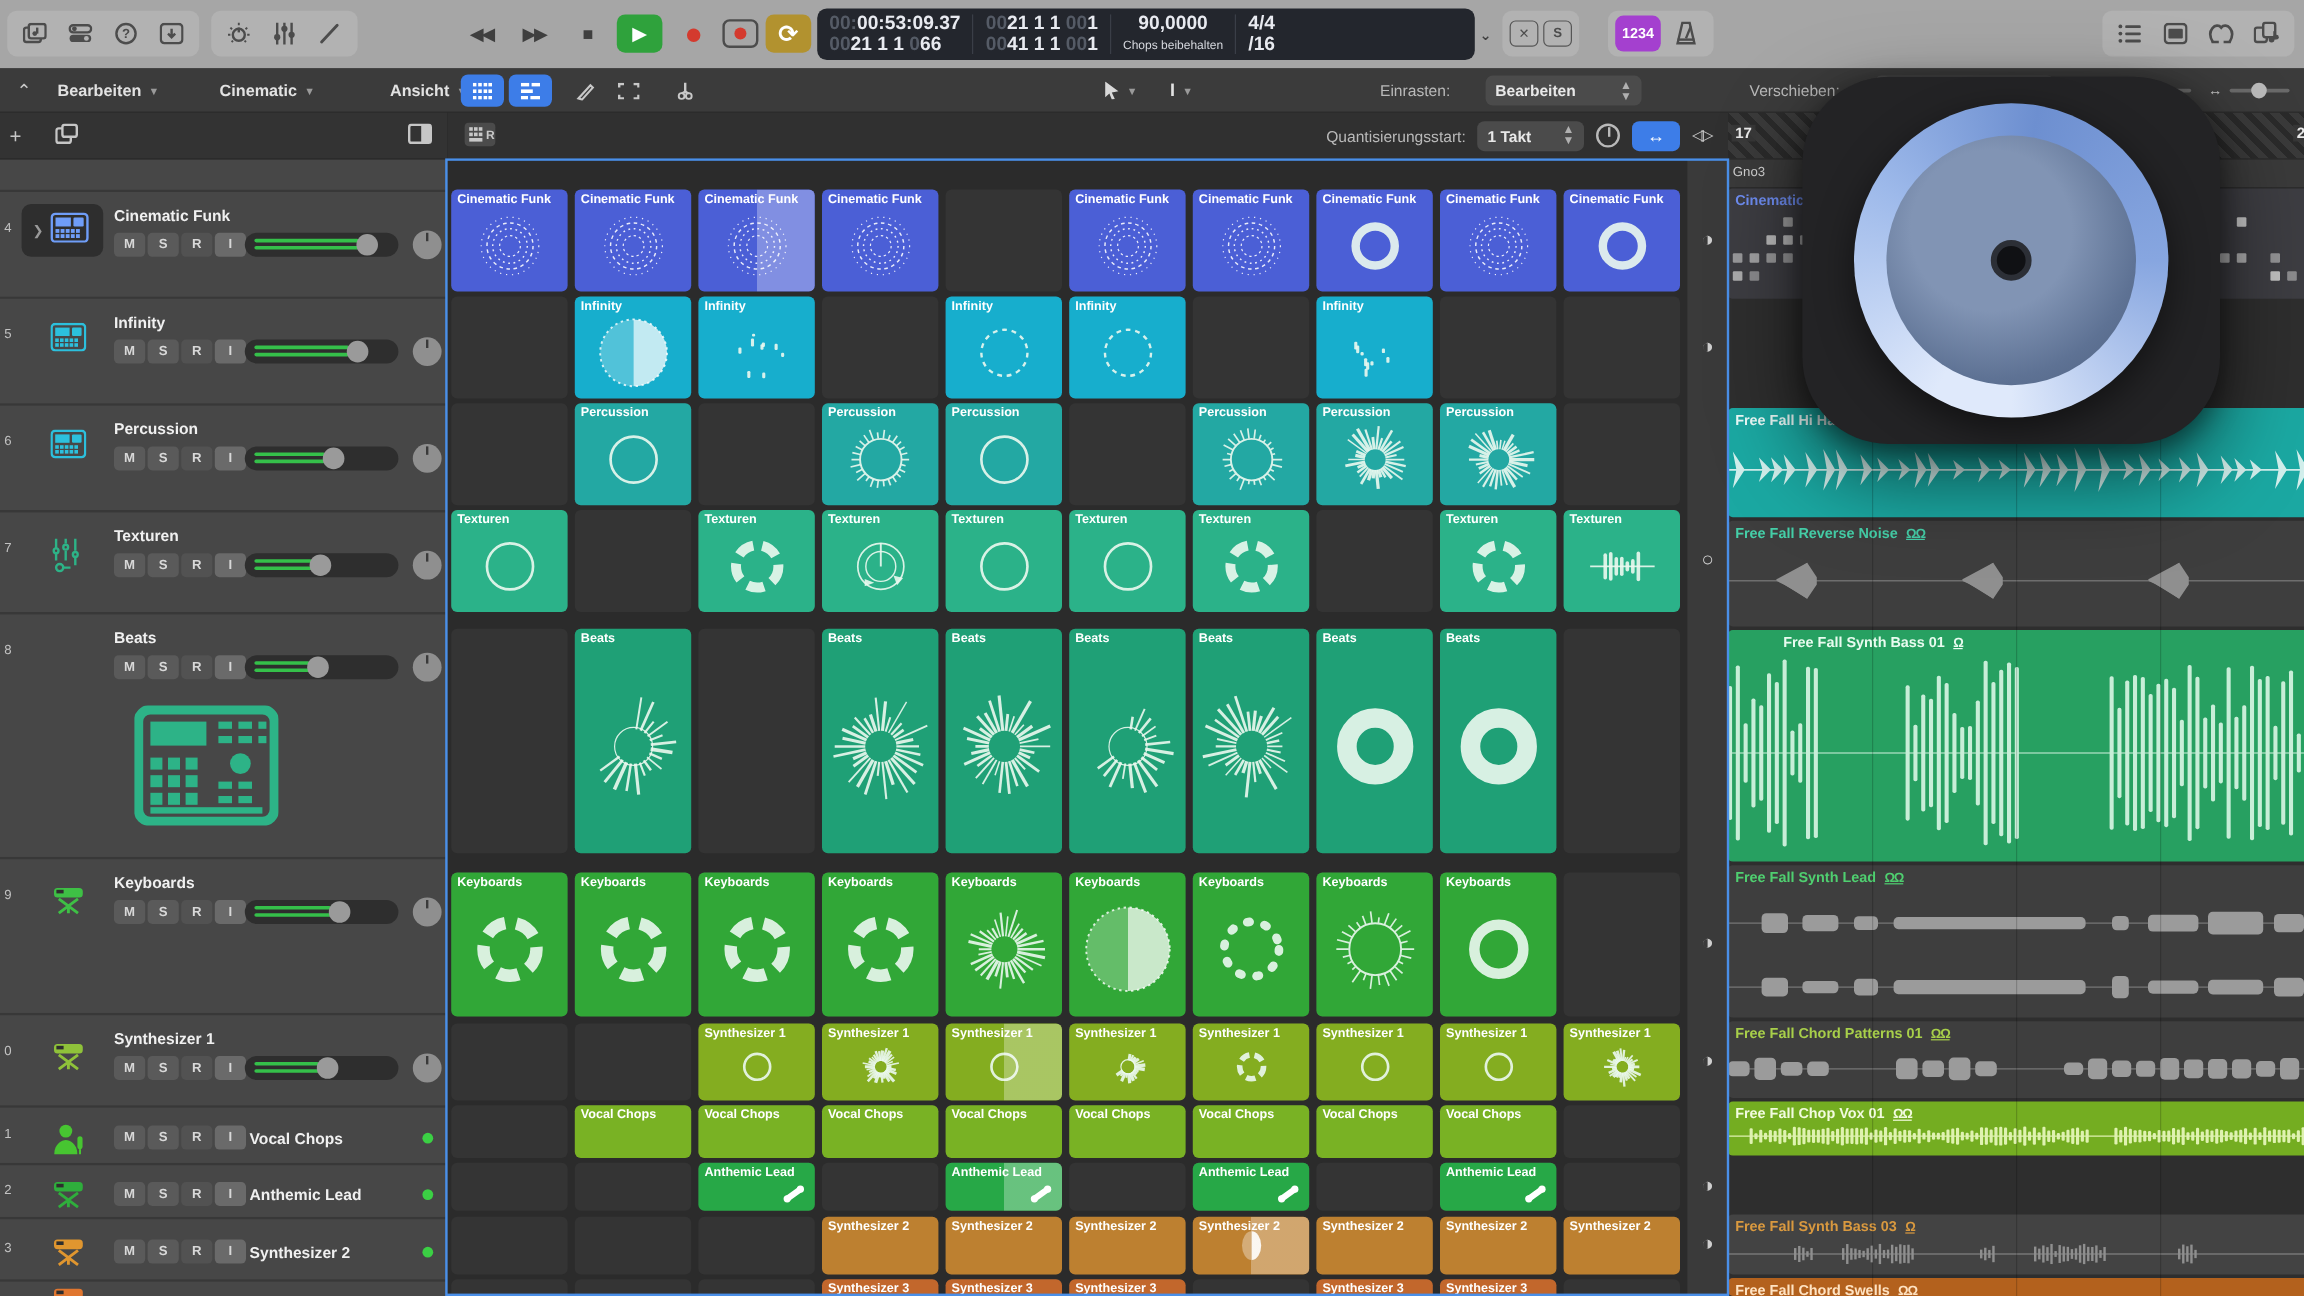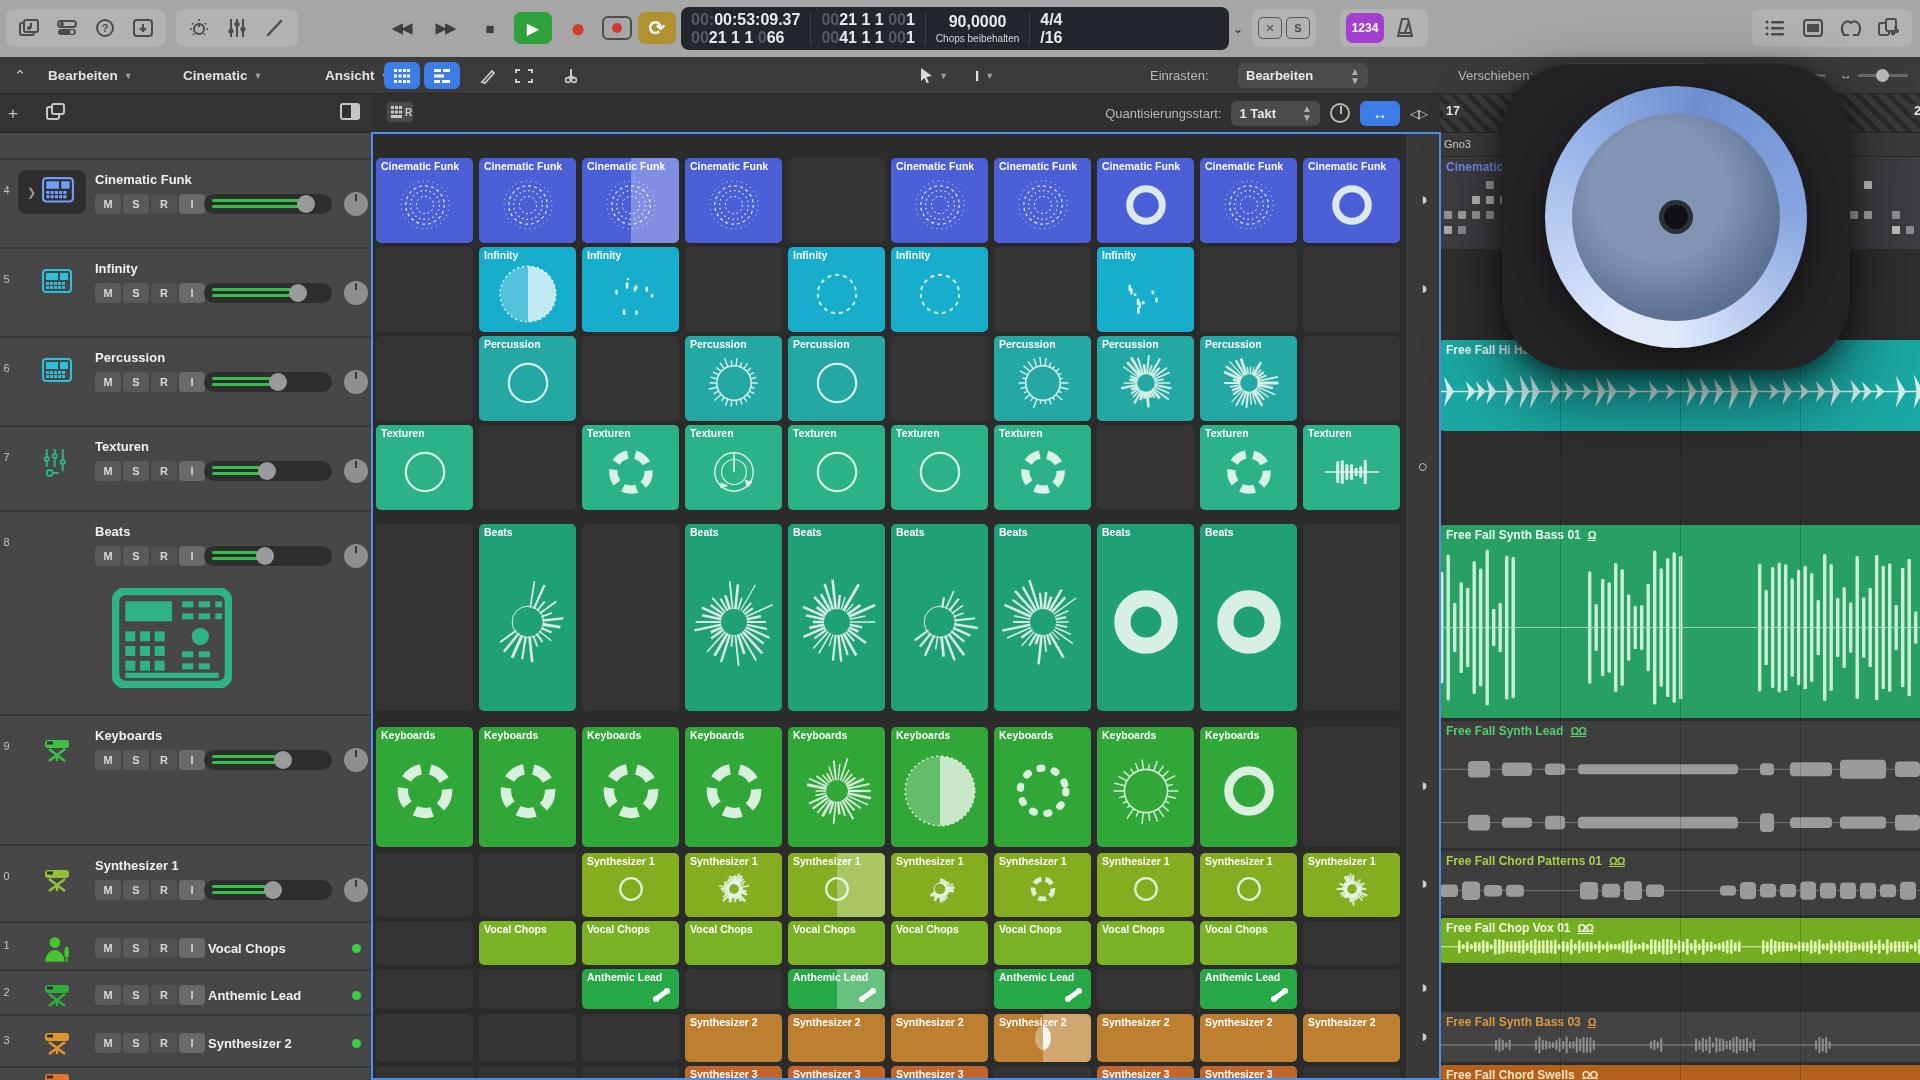--- a/index.html
+++ b/index.html
@@ -21,21 +21,21 @@
   .tr-play { background:#2fa23c; color:#fff; font-size:16px; letter-spacing:0; }
   .tr-rec  { color:#d43a2e; font-size:26px; }
   .tr-cycle{ background:#b2922f; color:#fff; font-size:20px; letter-spacing:0; }
   .tr-recenable { width:30px; height:24px; border:2px solid #4c4c4c; border-radius:6px;
     display:flex; align-items:center; justify-content:center; }
   .tr-recenable i { width:10px; height:10px; border-radius:50%; background:#d43a2e; display:block; }
 
   
   #lcd { left:681px; top:7px; width:548px; height:43px; background:#23262d; border-radius:8px;
     display:flex; color:#e8eaf0; }
-  .lcd-sec { padding:4px 10px 3px; display:flex; flex-direction:column; justify-content:flex-end; }
+  .lcd-sec { padding:4px 10px 3px; display:flex; flex-direction:column; justify-content:space-between; }
   .lcd-line { font-size:16px; font-weight:bold; line-height:18px; white-space:nowrap; }
   .lcd-dim { color:#555b66; }
   .lcd-small { font-size:10px; font-weight:normal; color:#d6d8de; line-height:16px; }
   .lcd-div { width:1px; background:#3a3e47; margin:5px 0; }
   #lcd-chevron { left:1233px; top:22px; color:#3f3f3f; font-size:12px; font-weight:bold; }
   .mini-badge { width:24px; height:22px; border:1.5px solid #565656; border-radius:5px;
     display:flex; align-items:center; justify-content:center; color:#4c4c4c; font-size:11px; font-weight:bold; }
   #countin-btn { width:38px; height:30px; background:#a440cf; border-radius:7px; color:#fff;
     font-size:12px; font-weight:bold; display:flex; align-items:center; justify-content:center; }
 
@@ -1872,20 +1872,32 @@
           <path d="M375.7652350457062 40.84447891530067 L385.7652350457062 51.5 L375.7652350457062 62.15552108469933 L378.7652350457062 51.5 Z" fill="#d2efec"></path>
           <path d="M390.5029832408792 36.77719131836406 L400.5029832408792 51.5 L390.5029832408792 66.22280868163594 L393.5029832408792 51.5 Z" fill="#d2efec"></path>
           <path d="M410.5890331273797 39.61291405941631 L420.5890331273797 51.5 L410.5890331273797 63.38708594058369 L413.5890331273797 51.5 Z" fill="#d2efec"></path>
           <path d="M421.95644300426966 41.61360624256879 L431.95644300426966 51.5 L421.95644300426966 61.38639375743121 L424.95644300426966 51.5 Z" fill="#d2efec"></path>
           <path d="M434.8145729702103 42.95879165265597 L444.8145729702103 51.5 L434.8145729702103 60.04120834734403 L437.8145729702103 51.5 Z" fill="#d2efec"></path>
           <path d="M455.82051005942805 35.44738926035109 L465.82051005942805 51.5 L455.82051005942805 67.55261073964891 L458.82051005942805 51.5 Z" fill="#d2efec"></path>
           <path d="M473.706391162897 34.32990664972915 L483.706391162897 51.5 L473.706391162897 68.67009335027085 L476.706391162897 51.5 Z" fill="#d2efec"></path>
         </svg>
         <div class="lane-label" style="color: rgb(234, 250, 248);">Free Fall Hi Hat</div>
       </div>
+      <div class="lane" style="top:277px; height:88px; background:#3e3e3e;">
+        <svg width="480" height="88" style="left:0; top:0; position:absolute;">
+          <line x1="0" y1="50" x2="480" y2="50" stroke="#8f8f8f" stroke-width="1.2" opacity="0.6"></line>
+          <path d="M40 49 L66 35 L66 65 Z M66 35 L74 47 L74 53 L66 65 Z" fill="#8f8f8f"></path>
+          <path d="M66 35 Q 50 46 40 50 Q 50 54 66 65 Z" fill="#8f8f8f"></path>
+          <path d="M195 49 L221 35 L221 65 Z M221 35 L229 47 L229 53 L221 65 Z" fill="#8f8f8f"></path>
+          <path d="M221 35 Q 205 46 195 50 Q 205 54 221 65 Z" fill="#8f8f8f"></path>
+          <path d="M350 49 L376 35 L376 65 Z M376 35 L384 47 L384 53 L376 65 Z" fill="#8f8f8f"></path>
+          <path d="M376 35 Q 360 46 350 50 Q 360 54 376 65 Z" fill="#8f8f8f"></path>
+        </svg>
+        <div class="lane-label" style="color: rgb(69, 207, 168);">Free Fall Reverse Noise<span class="loop-glyph">ΩΩ</span></div>
+      </div>
       <div class="lane" style="top:368px; height:193px; background:#27a061;">
         <svg width="480" height="193" style="left:0; top:0; position:absolute;">
           <line x1="0" y1="102.5" x2="480" y2="102.5" stroke="#c8eed8" stroke-width="1.2" opacity="0.7"></line>
           <rect x="0" y="46.7206718824512" width="3.4" height="111.5586562350976" rx="1.5" fill="#c8eed8"></rect>
           <rect x="6.5" y="29.596130505349606" width="3.4" height="145.8077389893008" rx="1.5" fill="#c8eed8"></rect>
           <rect x="13" y="77.70133960418156" width="3.4" height="49.597320791636896" rx="1.5" fill="#c8eed8"></rect>
           <rect x="19.5" y="57.086287173955036" width="3.4" height="90.82742565208993" rx="1.5" fill="#c8eed8"></rect>
           <rect x="26" y="62.76425370055088" width="3.4" height="79.47149259889824" rx="1.5" fill="#c8eed8"></rect>
           <rect x="32.5" y="36.09162174662539" width="3.4" height="132.81675650674921" rx="1.5" fill="#c8eed8"></rect>
           <rect x="39" y="43.39058087430016" width="3.4" height="118.21883825139967" rx="1.5" fill="#c8eed8"></rect>
@@ -1928,21 +1940,21 @@
           <rect x="422" y="72.22661891690885" width="3.4" height="60.54676216618229" rx="1.5" fill="#c8eed8"></rect>
           <rect x="428.5" y="62.767739031545574" width="3.4" height="79.46452193690885" rx="1.5" fill="#c8eed8"></rect>
           <rect x="435" y="29.82157974423241" width="3.4" height="145.35684051153518" rx="1.5" fill="#c8eed8"></rect>
           <rect x="441.5" y="40.79469572607678" width="3.4" height="123.41060854784644" rx="1.5" fill="#c8eed8"></rect>
           <rect x="448" y="38.24291670342062" width="3.4" height="128.51416659315876" rx="1.5" fill="#c8eed8"></rect>
           <rect x="454.5" y="79.86890291163036" width="3.4" height="45.26219417673927" rx="1.5" fill="#c8eed8"></rect>
           <rect x="461" y="42.74677849535902" width="3.4" height="119.50644300928197" rx="1.5" fill="#c8eed8"></rect>
           <rect x="467.5" y="33.81000475023127" width="3.4" height="137.37999049953746" rx="1.5" fill="#c8eed8"></rect>
           <rect x="474" y="86.26974035517661" width="3.4" height="32.46051928964678" rx="1.5" fill="#c8eed8"></rect>
         </svg>
-        <div class="lane-label" style="color: rgb(232, 251, 239);">Free Fall Synth Bass 01<span class="loop-glyph">Ω</span></div>
+        <div class="lane-label" style="color: rgb(232, 251, 239); margin-left: 40px;">Free Fall Synth Bass 01<span class="loop-glyph">Ω</span></div>
       </div>
       <div class="lane" style="top:564px; height:127px; background:#3e3e3e;">
         <svg width="480" height="127" style="left:0; top:0; position:absolute;">
           <line x1="0" y1="48.26" x2="480" y2="48.26" stroke="#9b9b9b" stroke-width="1" opacity="0.6"></line>
           <rect x="28" y="39.963944444846305" width="22" height="16.59211111030738" rx="4" fill="#9b9b9b"></rect>
           <rect x="62" y="41.454275110675276" width="30" height="13.611449778649444" rx="4" fill="#9b9b9b"></rect>
           <rect x="105" y="42.44176403472364" width="20" height="11.636471930552714" rx="4" fill="#9b9b9b"></rect>
           <rect x="138" y="43.16810278747985" width="160" height="10.183794425040292" rx="4" fill="#9b9b9b"></rect>
           <rect x="320" y="42.24351467608801" width="14" height="12.03297064782397" rx="4" fill="#9b9b9b"></rect>
           <rect x="350" y="41.19113374913216" width="42" height="14.137732501735663" rx="4" fill="#9b9b9b"></rect>

